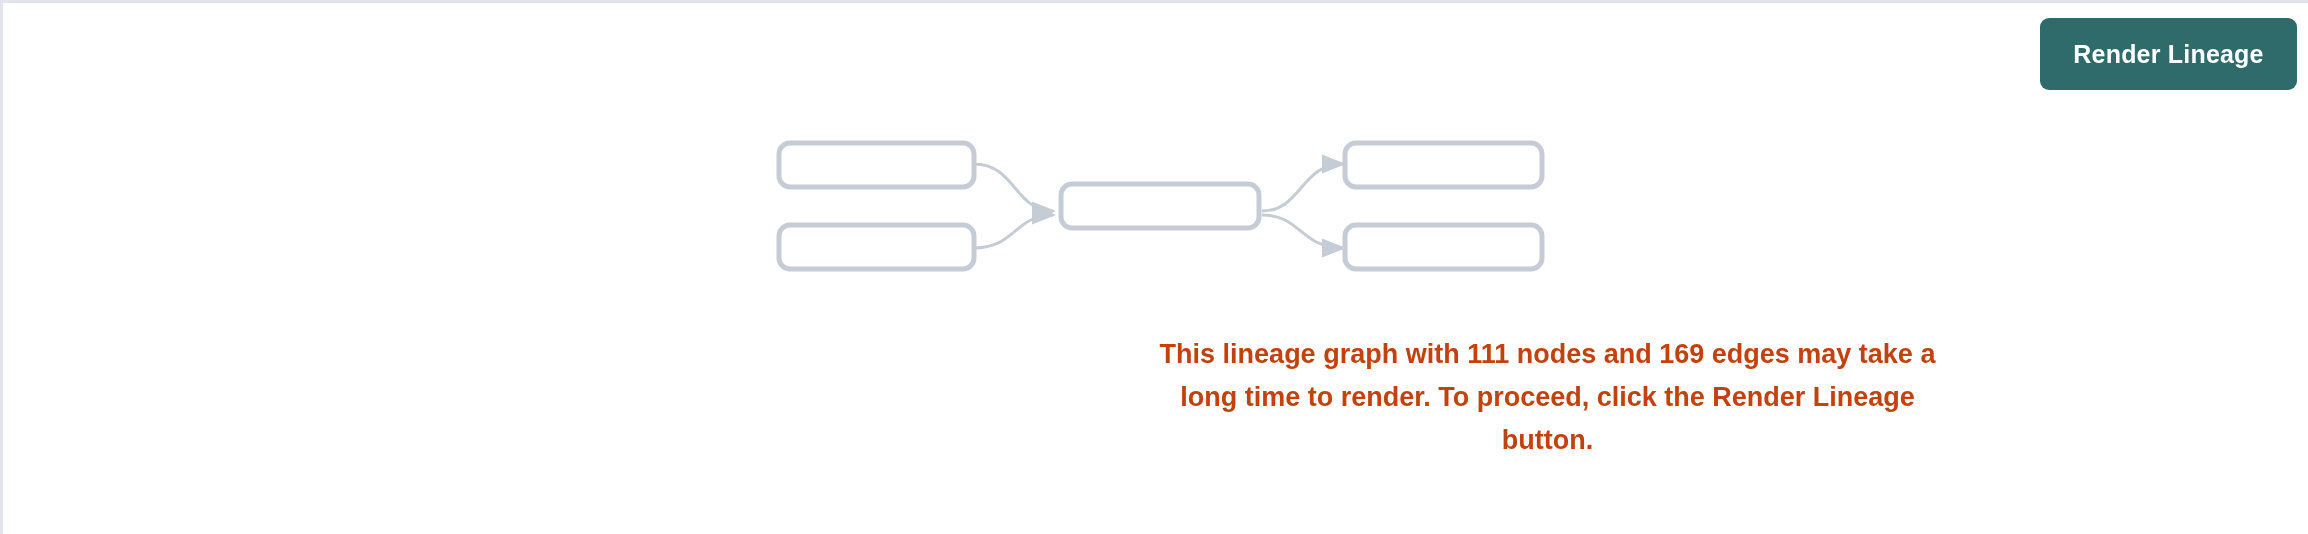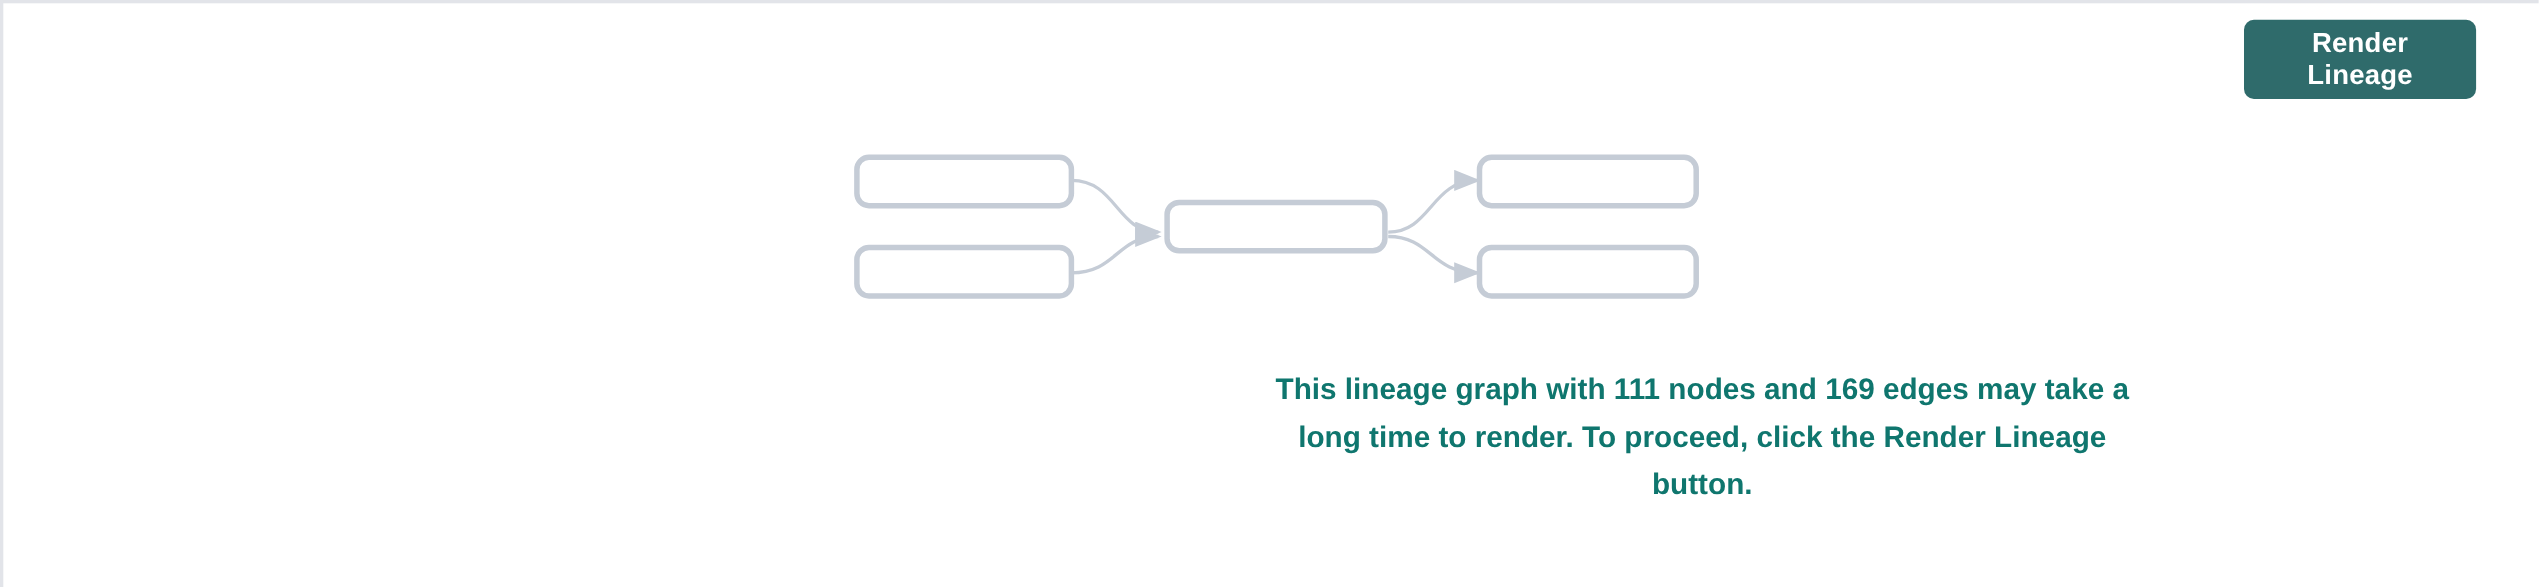--- a/index.html
+++ b/index.html
@@ -18,21 +18,21 @@
     border-left: 3px solid #e2e4e9;
     overflow: hidden;
     font-family: "Liberation Sans", sans-serif;
   }
 
   
   .render-lineage-button {
     position: absolute;
     left: 2037px;
     top: 15px;
-    width: 211px;
+    width: 257px;
     height: 72px;
     background: #2f6b6b;
     color: #ffffff;
     border: none;
     border-radius: 9px;
     font-family: "Liberation Sans", sans-serif;
     font-size: 25px;
     font-weight: bold;
     letter-spacing: 0.2px;
     cursor: pointer;
@@ -76,21 +76,21 @@
 
   
   .lineage-message {
     position: absolute;
     left: 0;
     right: 0;
     top: 330px;
     margin: 0 auto;
     width: 790px;
     text-align: center;
-    color: #0f766e;
+    color: #c2410c;
     font-family: "Liberation Sans", sans-serif;
     font-size: 27px;
     font-weight: bold;
     line-height: 43px;
     
     transform: translateX(392px);
   }
 </style>
 </head>
 <body>

